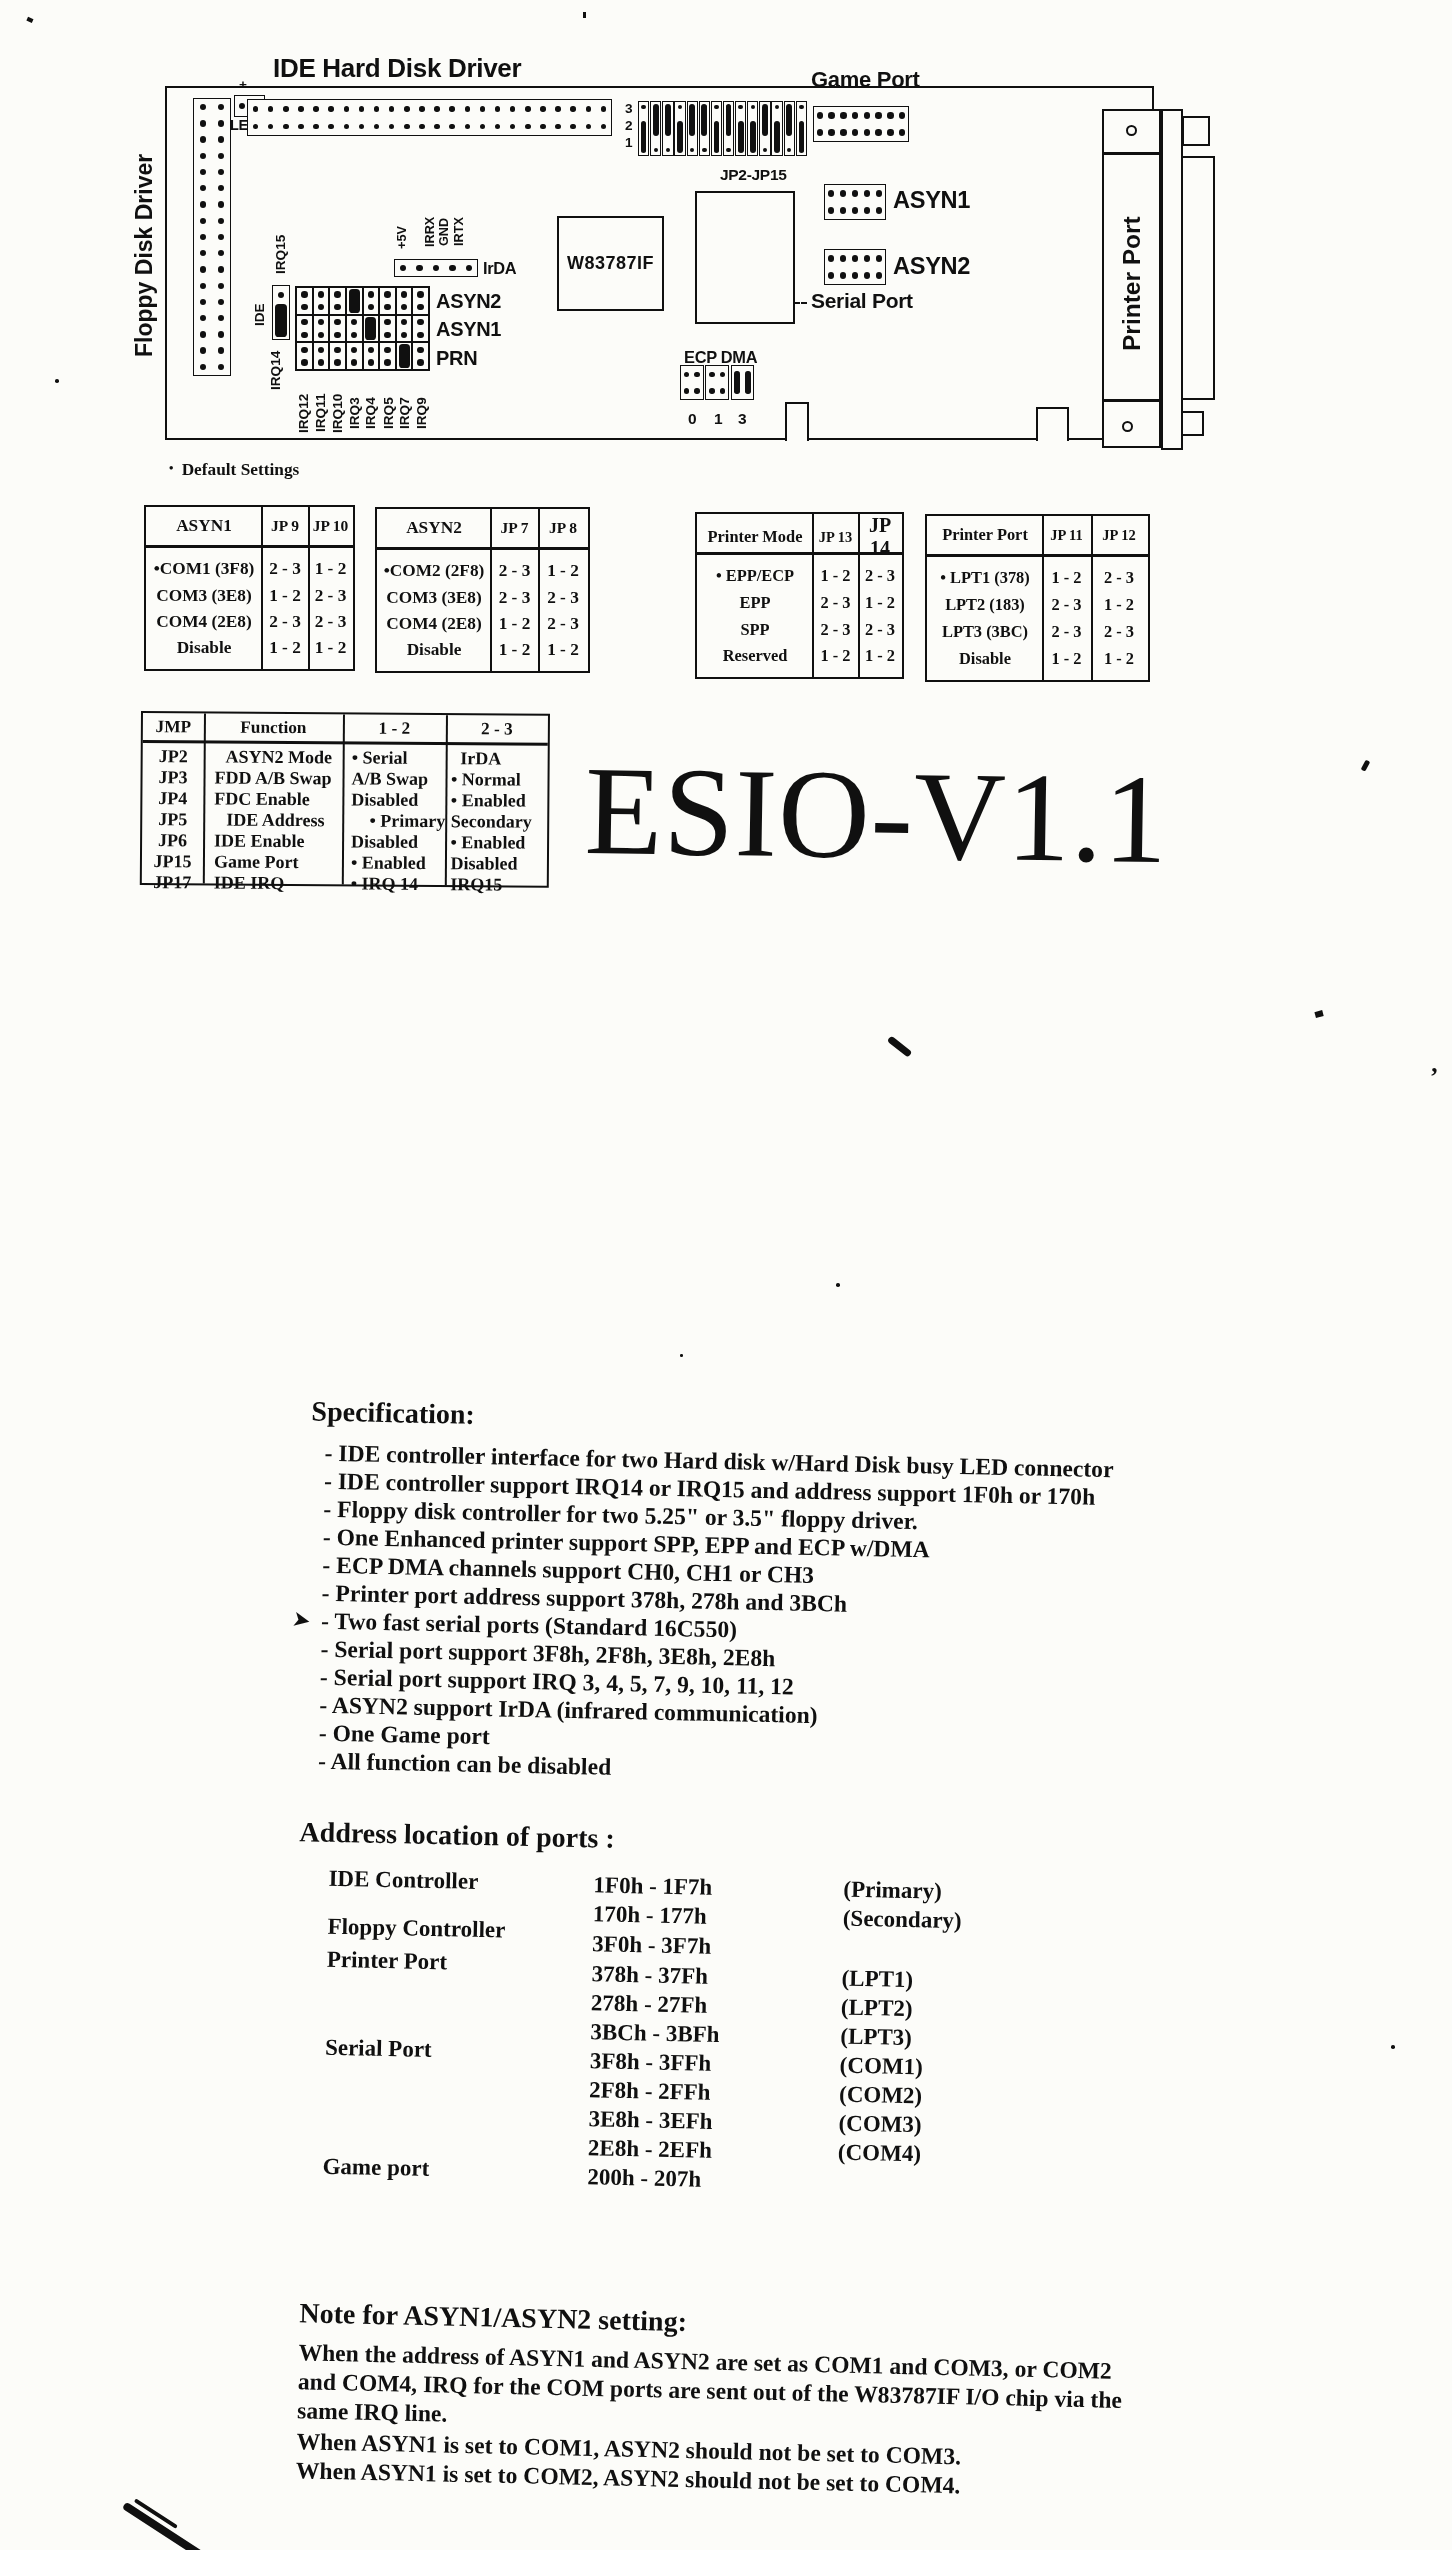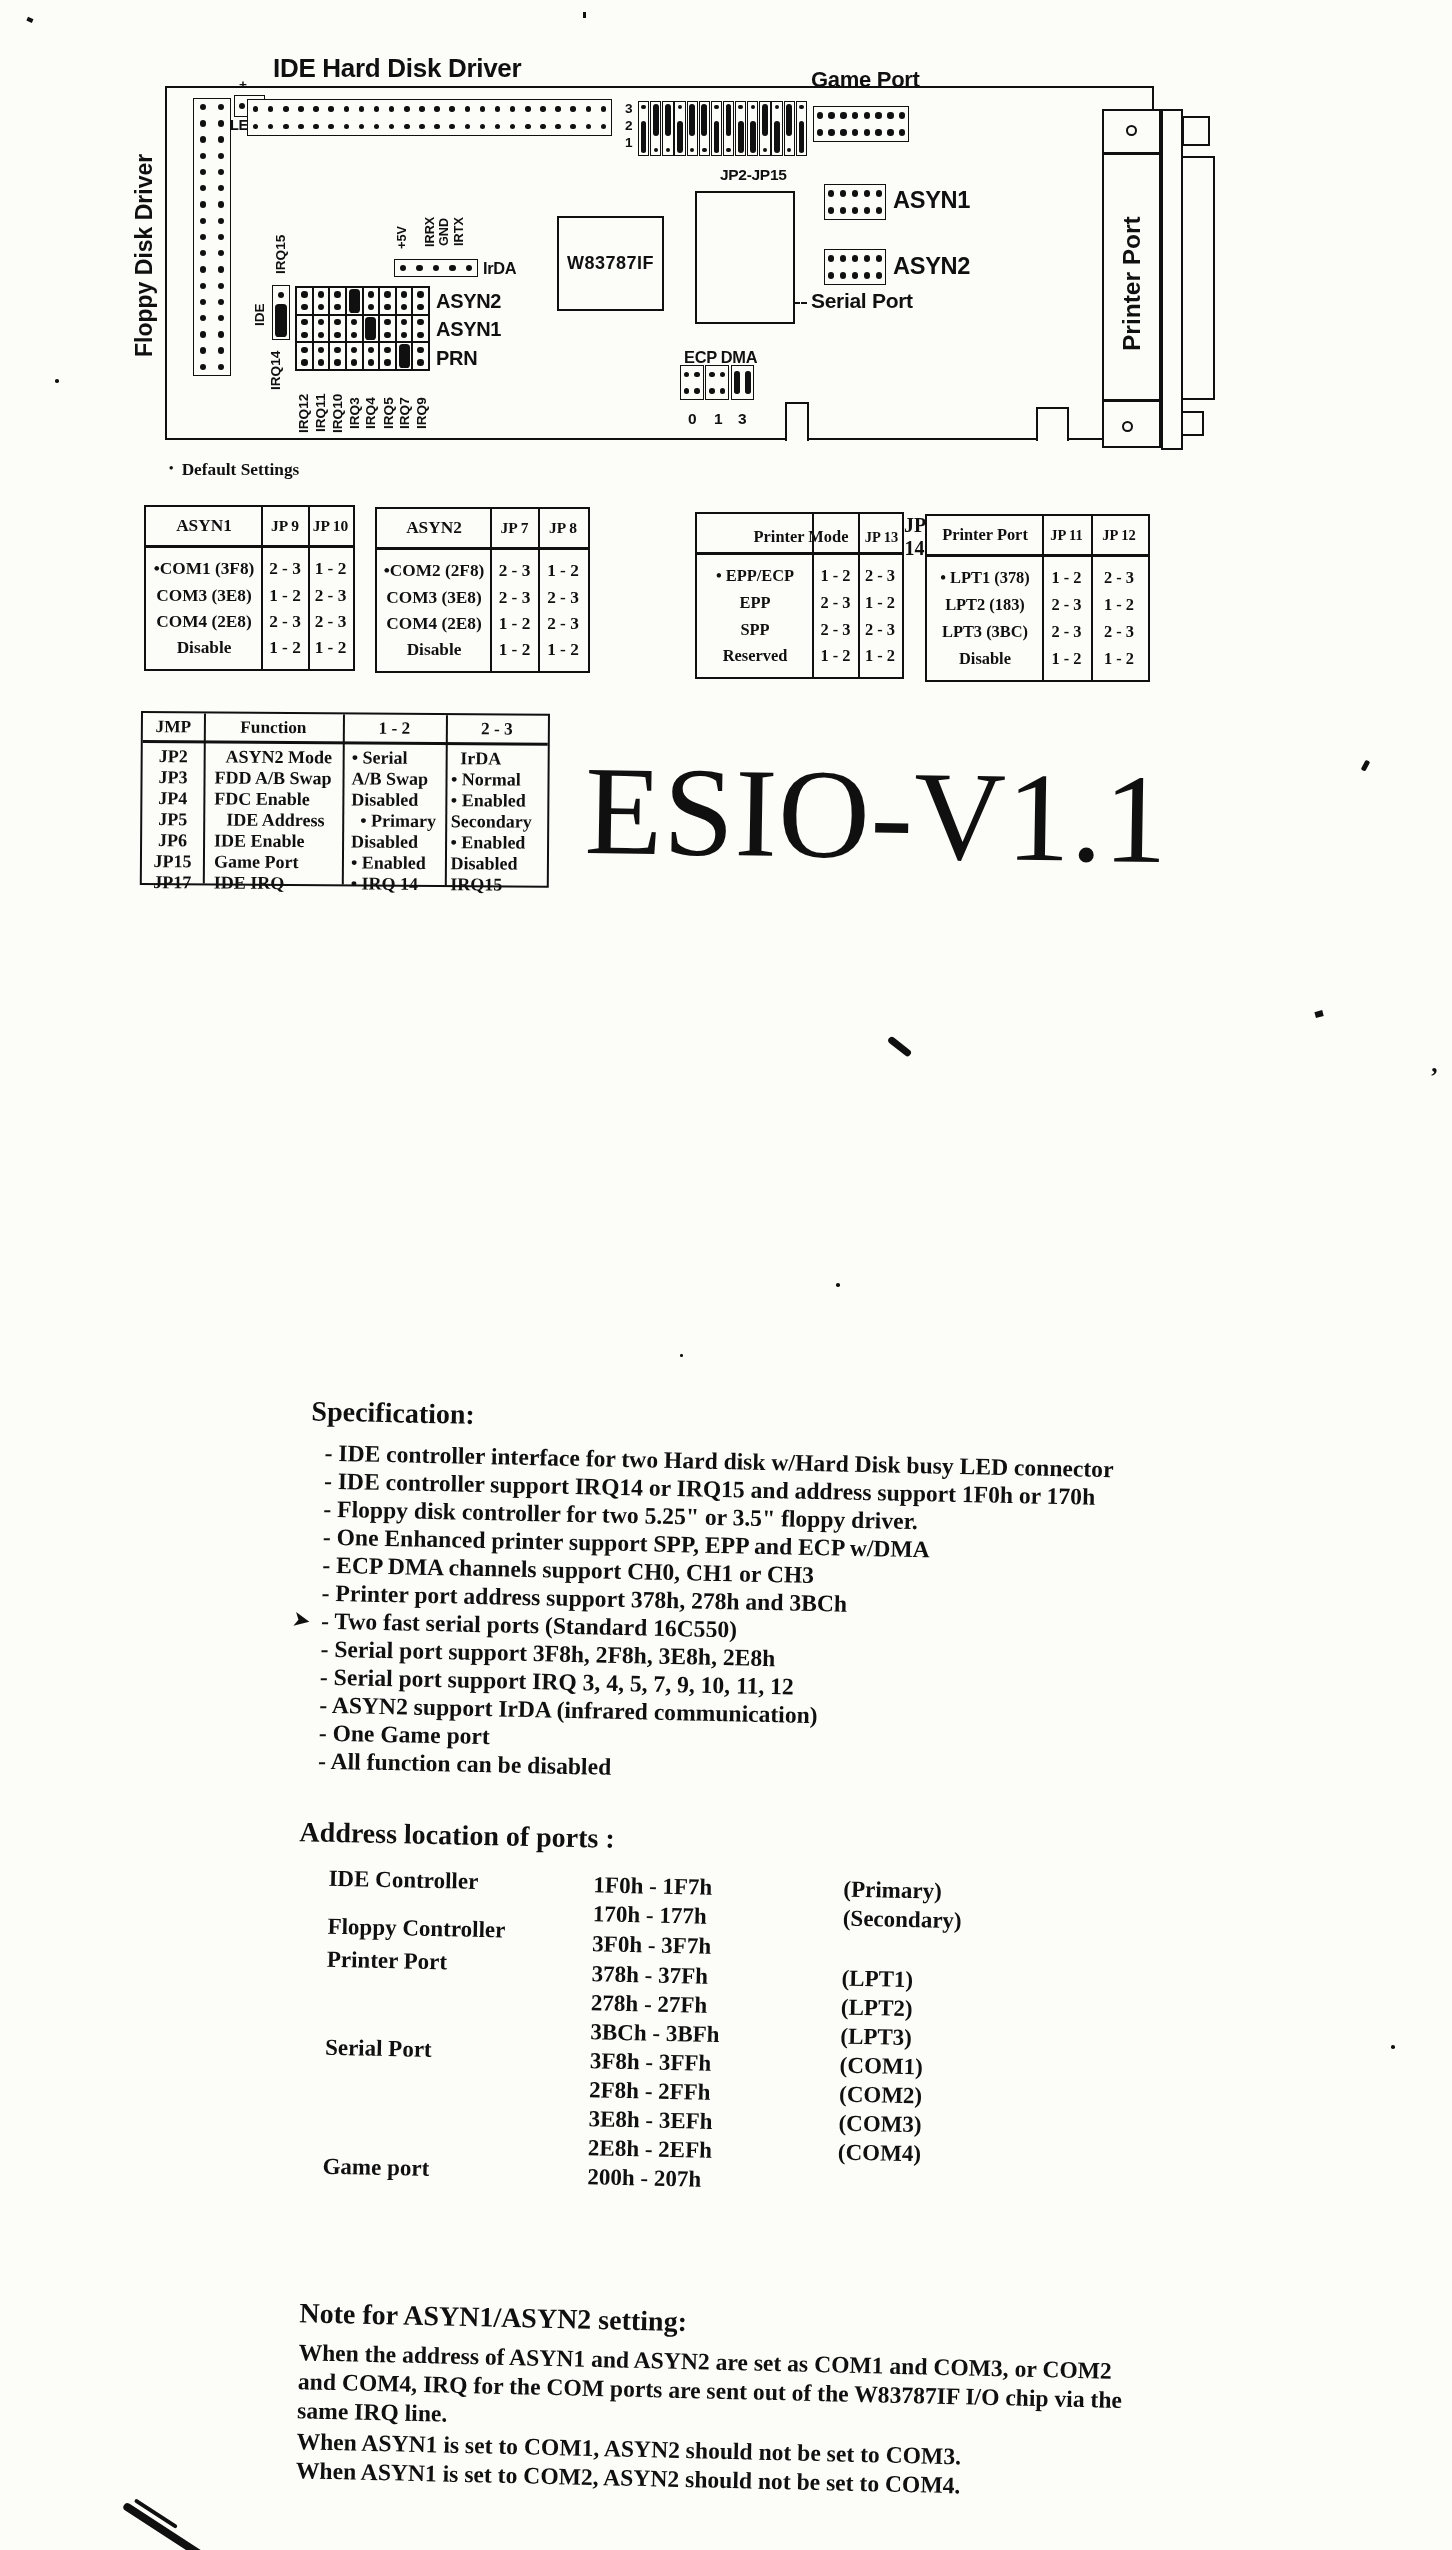--- a/index.html
+++ b/index.html
@@ -556,21 +556,21 @@
         <span>1 - 2</span>
         <span>1 - 2</span>
       </div>
     </div>
   </div>
 
   <div class="jtable" style="left:695px;top:512px;width:209px;height:167px;">
     <span class="vl" style="left:115px;"></span>
       <span class="vl" style="left:161px;"></span>
     <span class="hd" style="top:38px;"></span>
-    <div class="thead" style="height:34px;grid-template-columns:116px 45px 1fr;font-size:16.4px;margin-left:46px;">
+    <div class="thead" style="height:34px;grid-template-columns:116px 45px 1fr;font-size:16.4px;">
       <span>Printer Mode</span>
       <span style="font-size:14.5px;">JP 13</span>
       <span style="font-size:20px;">JP 14</span>
     </div>
     <div class="tbody" style="top:49px;bottom:7.3px;font-size:16.4px;">
       <div class="trow" style="grid-template-columns:116px 45px 1fr;">
         <span>• EPP/ECP</span>
         <span>1 - 2</span>
         <span>2 - 3</span>
       </div>
@@ -651,21 +651,21 @@
       </div>
       <div class="trow" style="grid-template-columns:61px 139px 103px 1fr;">
         <span>JP4</span>
         <span style="text-align:left;padding-left:11px;">FDC Enable</span>
         <span style="text-align:left;padding-left:9px;">Disabled</span>
         <span style="text-align:left;padding-left:5.5px;">• Enabled</span>
       </div>
       <div class="trow" style="grid-template-columns:61px 139px 103px 1fr;">
         <span>JP5</span>
         <span style="text-align:left;padding-left:23px;">IDE Address</span>
-        <span style="text-align:center;padding-left:9px;">• Primary</span>
+        <span style="text-align:right;padding-left:9px;">• Primary</span>
         <span style="text-align:left;padding-left:5.5px;">Secondary</span>
       </div>
       <div class="trow" style="grid-template-columns:61px 139px 103px 1fr;">
         <span>JP6</span>
         <span style="text-align:left;padding-left:11px;">IDE Enable</span>
         <span style="text-align:left;padding-left:9px;">Disabled</span>
         <span style="text-align:left;padding-left:5.5px;">• Enabled</span>
       </div>
       <div class="trow" style="grid-template-columns:61px 139px 103px 1fr;">
         <span>JP15</span>

